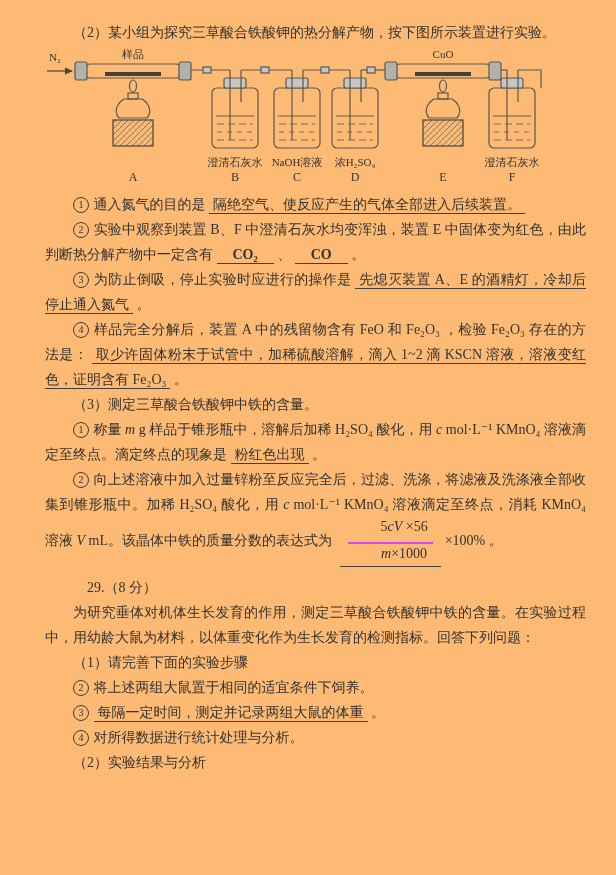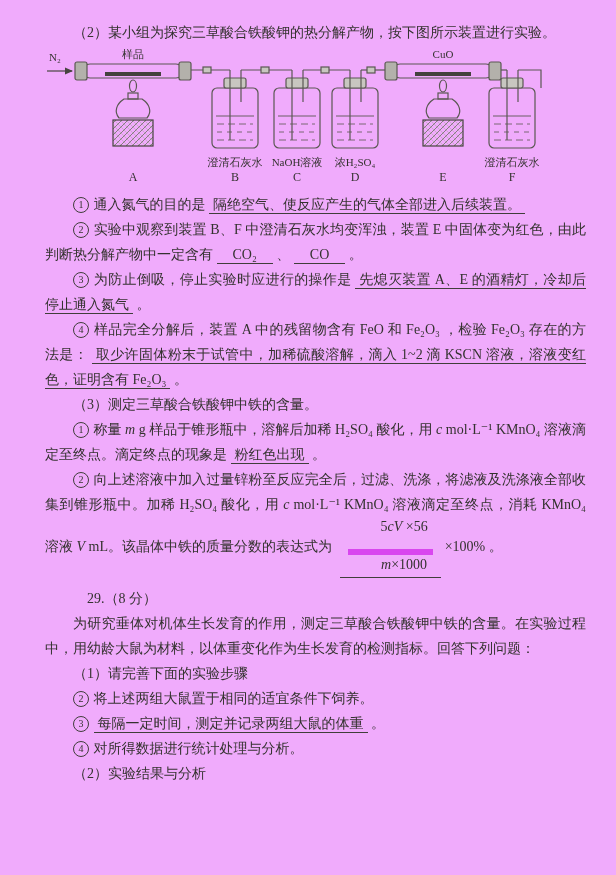--- a/index.html
+++ b/index.html
@@ -2,50 +2,50 @@
 <html><head>
 <meta charset="utf-8">
 <style>
   html,body{margin:0;padding:0;}
   body{background:#e9e8e5;}
   .page{
     position:relative;
     width:616px;height:875px;
     box-sizing:border-box;
     padding:20px 30px 8px 45px;
-    background:#f0abfc;
+    background:#fdba74;
     color:#34322f;
     font-family:"Liberation Serif","DejaVu Serif",serif;
     font-size:14px;
     overflow:hidden;
   }
   .para{margin:0;line-height:25px;text-align:justify;}
   .ind{text-indent:2em;}
   .ans{
     border-bottom:1.2px solid #403e3a;
     padding:0 4px 1px 4px;
   }
-  .wide{padding:0 16px 1px 16px;}
+  .wide{padding:0 16px 1px 16px;font-weight:bold;}
   .var{font-style:italic;}
   .circ{
     display:inline-block;
     width:14px;height:14px;line-height:14px;
     border:1px solid #403e3a;border-radius:50%;
     text-align:center;font-size:10px;
     vertical-align:1px;
     text-indent:0;
     margin-right:1px;
   }
   .frac{
     display:inline-block;vertical-align:middle;
     text-align:center;margin:0 4px;line-height:19px;
     border-bottom:1.2px solid #403e3a;
     padding:0 8px 3px 8px;
   }
-  .frac .num{display:block;border-bottom:6px solid #d946ef;padding:0 5px 13px 5px;}
+  .frac .num{display:block;border-bottom:2px solid #d946ef;padding:0 5px 6px 5px;}
   .frac .den{display:block;padding:0 5px;}
   .figure{margin:3px 0 4px 0;}
   svg text{font-family:"Liberation Serif","DejaVu Serif",serif;fill:#34322f;}
   .q29{margin-top:8px;margin-left:42px;}
 </style>
 </head>
 <body>
 
 <div class="page">
   <div id="doc">

